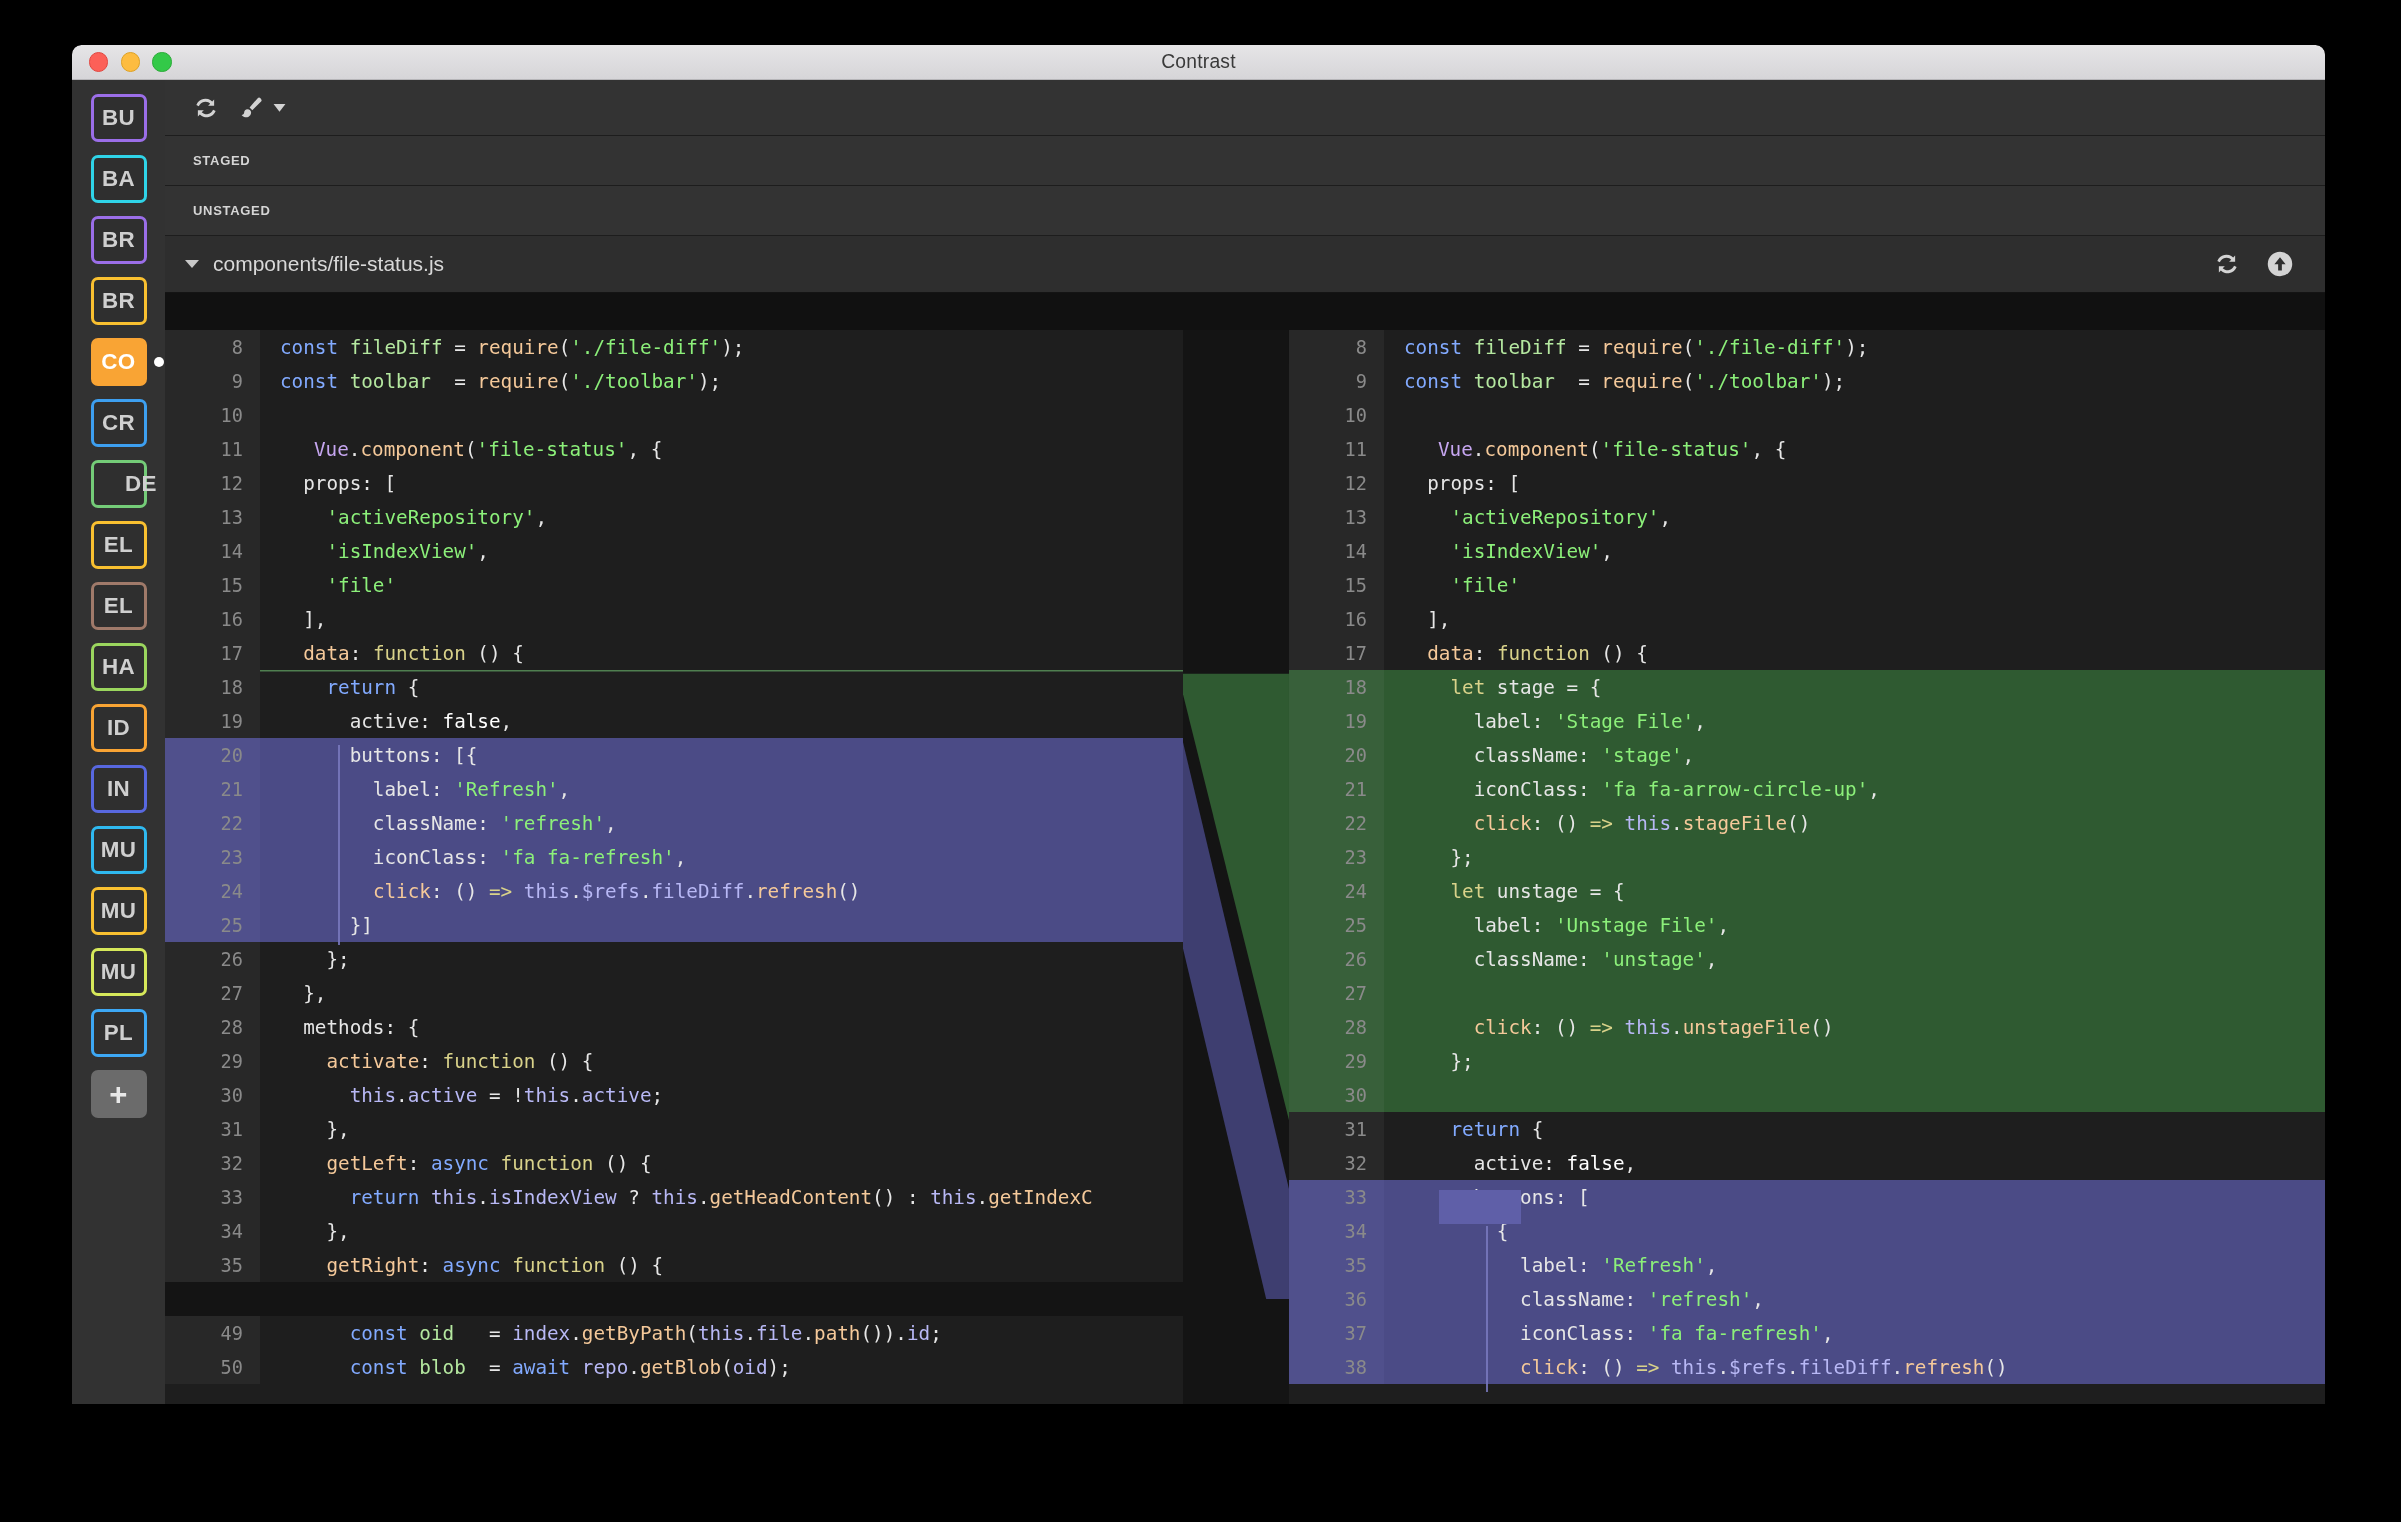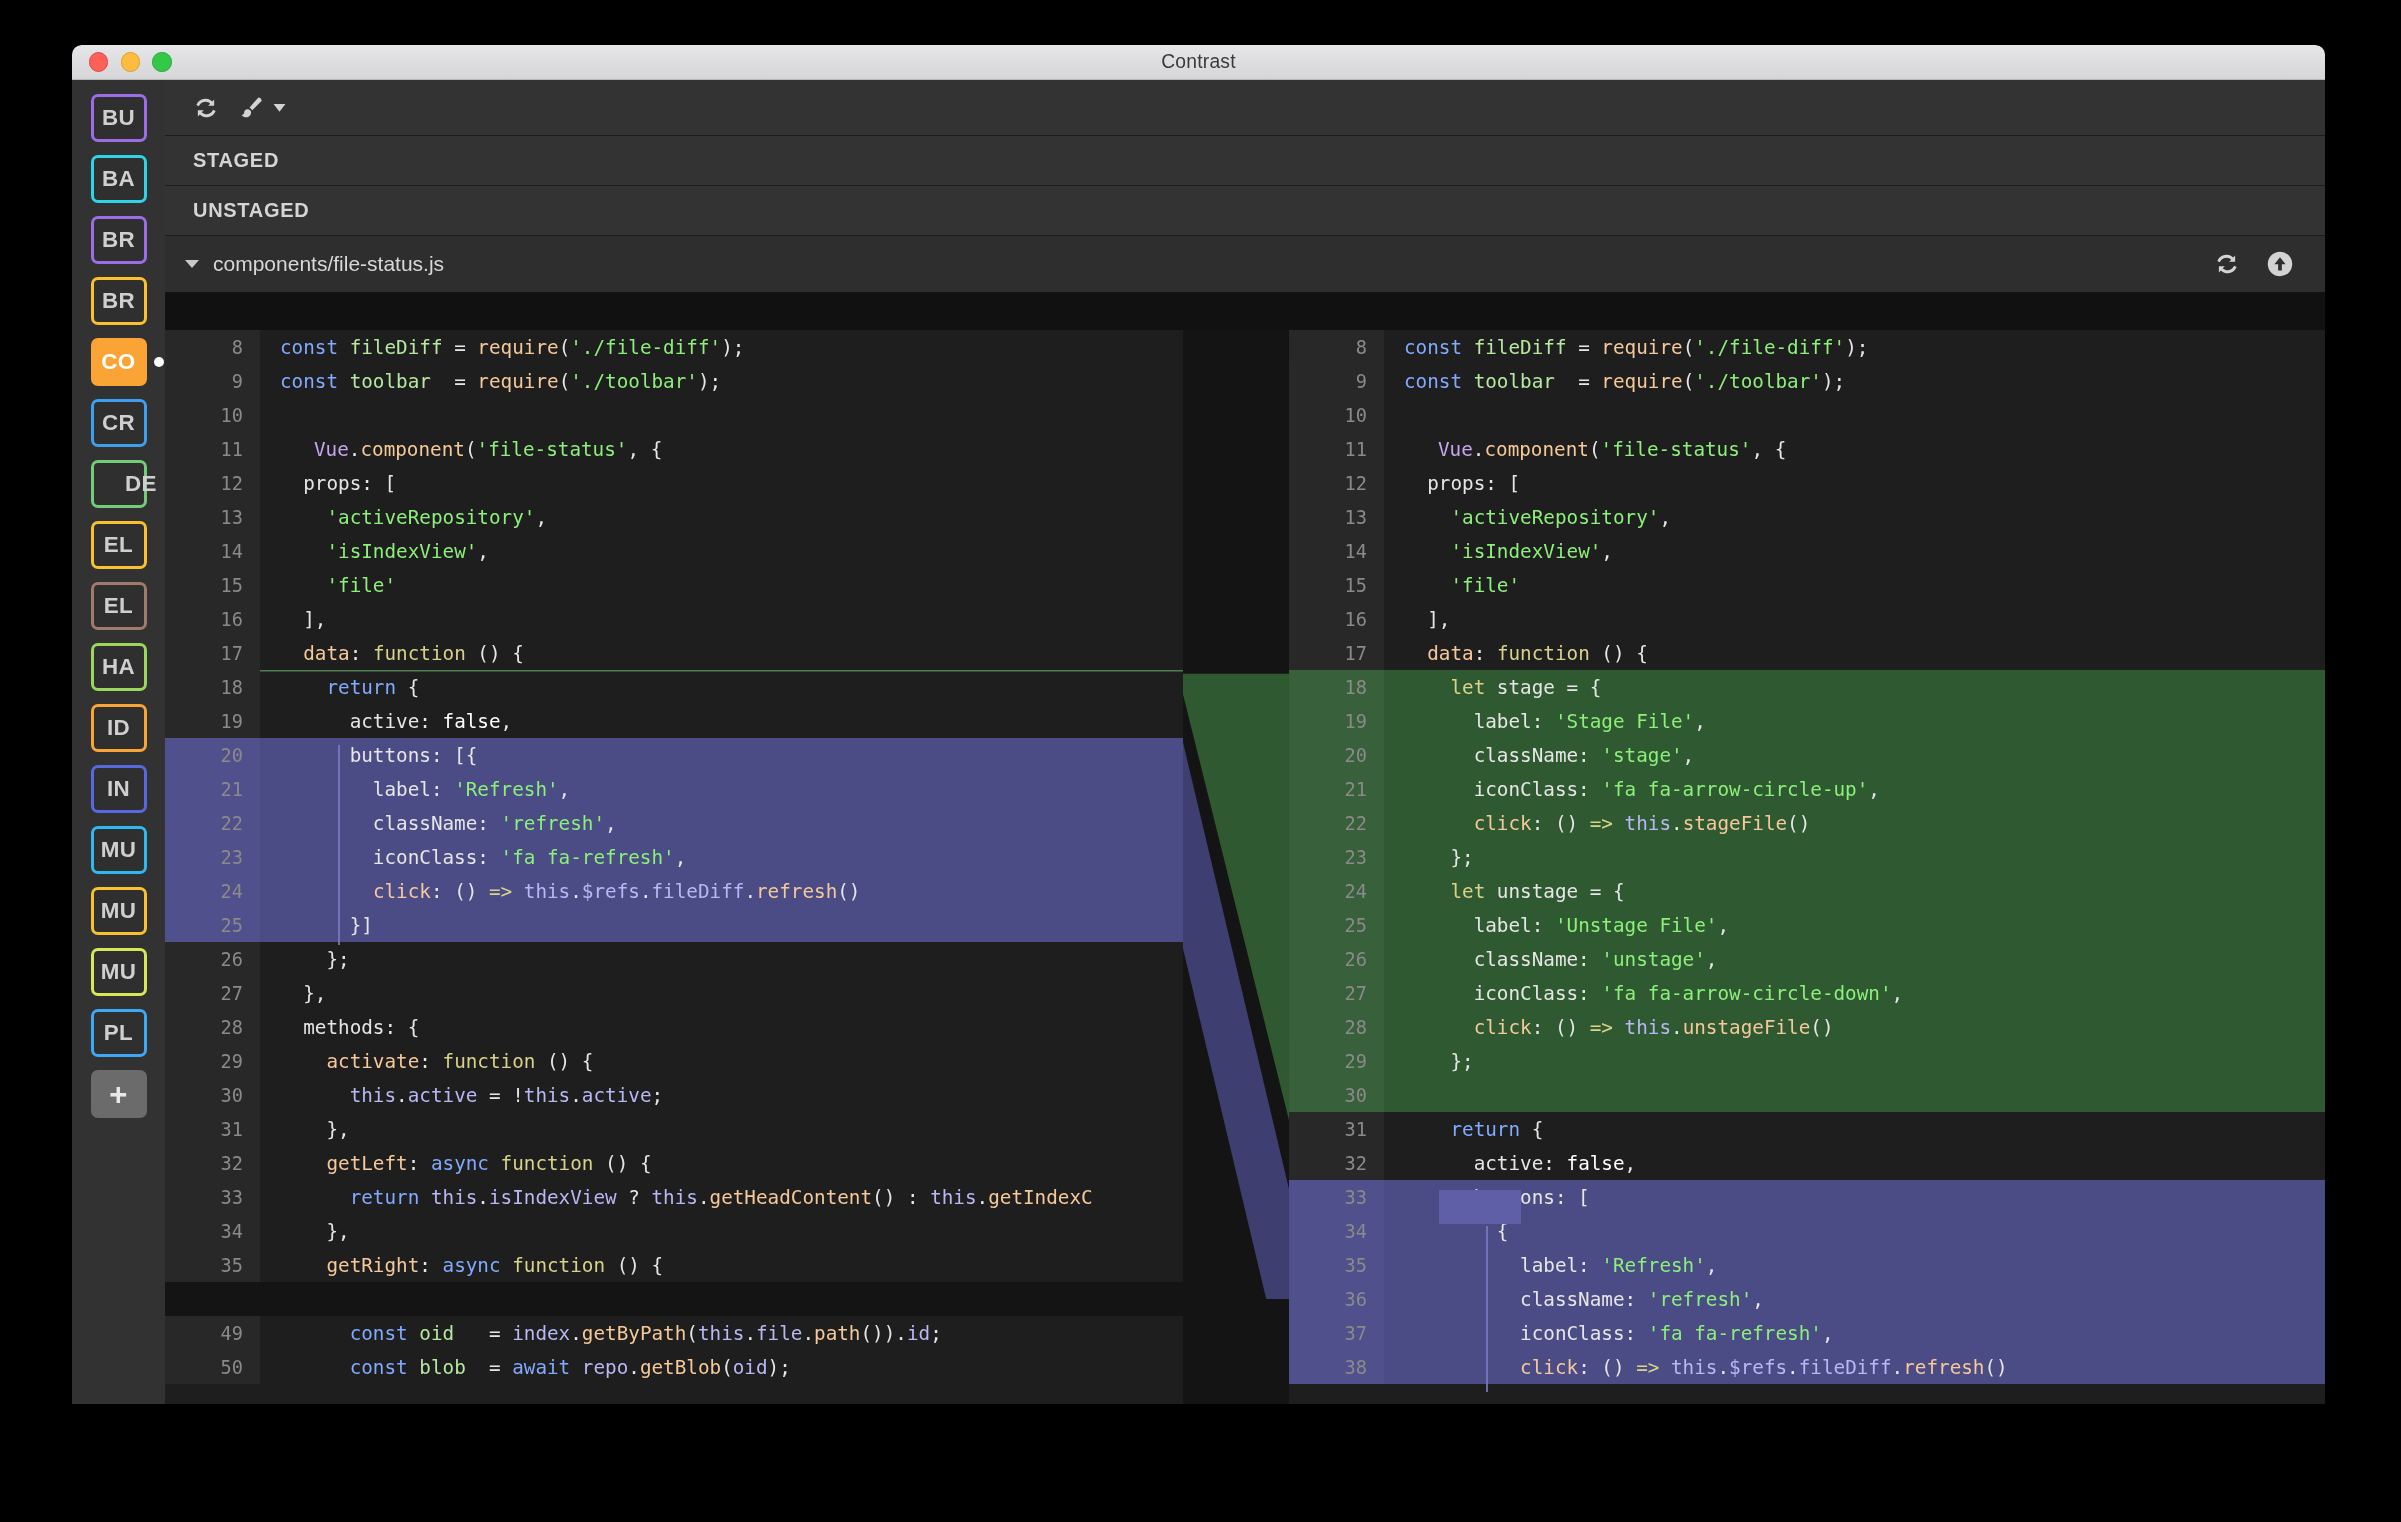--- a/index.html
+++ b/index.html
@@ -64,21 +64,21 @@
   #toolbar{
     height:56px; background:#333333; border-bottom:0.8px solid #1d1d1d;
     display:flex; align-items:center; padding-left:28px; gap:18.6px; flex:none;
   }
   .tb-btn{ display:flex;align-items:center;gap:7px;cursor:pointer; }
   .ico{ fill:#d3d3d3; display:block; }
 
   .sec-row{
     height:50px; background:#333333; border-bottom:0.8px solid #1d1d1d;
     display:flex;align-items:center;padding-left:28px; flex:none;
-    color:#d5d5d5; font-size:20px; font-weight:bold; letter-spacing:0.7px;
+    color:#d5d5d5; font-size:13px; font-weight:bold; letter-spacing:0.7px;
   }
 
   #file-head{
     height:57px; background:#2e2e2e; border-bottom:0.8px solid #141414;
     display:flex;align-items:center;padding:0 31px 0 20px; flex:none;
   }
   .caret{ width:0;height:0;border-left:7.7px solid transparent;border-right:7.7px solid transparent;
           border-top:8.5px solid #c9c9c9; margin-right:14px; }
   #file-name{ color:#d8d8d8; font-size:21px; }
   #file-actions{ margin-left:auto; display:flex; align-items:center; gap:26px; }
@@ -346,21 +346,21 @@
               <div class="row ctx"><div class="gut">17</div><div class="code"><span class="plain">  </span><span class="fn">data</span><span class="plain">: </span><span class="kw2">function</span><span class="plain"> () {</span></div></div>
               <div class="row add"><div class="gut">18</div><div class="code"><span class="plain">    </span><span class="kw2">let</span><span class="plain"> stage = {</span></div></div>
               <div class="row add"><div class="gut">19</div><div class="code"><span class="plain">      label: </span><span class="str">'Stage File'</span><span class="plain">,</span></div></div>
               <div class="row add"><div class="gut">20</div><div class="code"><span class="plain">      className: </span><span class="str">'stage'</span><span class="plain">,</span></div></div>
               <div class="row add"><div class="gut">21</div><div class="code"><span class="plain">      iconClass: </span><span class="str">'fa fa-arrow-circle-up'</span><span class="plain">,</span></div></div>
               <div class="row add"><div class="gut">22</div><div class="code"><span class="plain">      </span><span class="fn">click</span><span class="plain">: () </span><span class="arrow">=&gt;</span><span class="plain"> </span><span class="this">this</span><span class="plain">.</span><span class="fn">stageFile</span><span class="plain">()</span></div></div>
               <div class="row add"><div class="gut">23</div><div class="code"><span class="plain">    };</span></div></div>
               <div class="row add"><div class="gut">24</div><div class="code"><span class="plain">    </span><span class="kw2">let</span><span class="plain"> unstage = {</span></div></div>
               <div class="row add"><div class="gut">25</div><div class="code"><span class="plain">      label: </span><span class="str">'Unstage File'</span><span class="plain">,</span></div></div>
               <div class="row add"><div class="gut">26</div><div class="code"><span class="plain">      className: </span><span class="str">'unstage'</span><span class="plain">,</span></div></div>
-              <div class="row add"><div class="gut">27</div><div class="code"><span class="plain">      iconClass: </span><span class="str">'fa fa-arrow-circle-down'</span><span class="plain">,</span></div></div>
+              <div class="row add"><div class="gut">27</div></div>
               <div class="row add"><div class="gut">28</div><div class="code"><span class="plain">      </span><span class="fn">click</span><span class="plain">: () </span><span class="arrow">=&gt;</span><span class="plain"> </span><span class="this">this</span><span class="plain">.</span><span class="fn">unstageFile</span><span class="plain">()</span></div></div>
               <div class="row add"><div class="gut">29</div><div class="code"><span class="plain">    };</span></div></div>
               <div class="row add"><div class="gut">30</div><div class="code"><span class="plain"></span></div></div>
               <div class="row ctx"><div class="gut">31</div><div class="code"><span class="plain">    </span><span class="kw">return</span><span class="plain"> {</span></div></div>
               <div class="row ctx"><div class="gut">32</div><div class="code"><span class="plain">      active: </span><span class="bool">false</span><span class="plain">,</span></div></div>
               <div class="row hl"><div class="gut">33</div><div class="code"><span class="plain">      buttons: [</span></div></div>
               <div class="row hl"><div class="gut">34</div><div class="code"><span class="plain">        {</span></div></div>
               <div class="row hl"><div class="gut">35</div><div class="code"><span class="plain">          label: </span><span class="str">'Refresh'</span><span class="plain">,</span></div></div>
               <div class="row hl"><div class="gut">36</div><div class="code"><span class="plain">          className: </span><span class="str">'refresh'</span><span class="plain">,</span></div></div>
               <div class="row hl"><div class="gut">37</div><div class="code"><span class="plain">          iconClass: </span><span class="str">'fa fa-refresh'</span><span class="plain">,</span></div></div>

